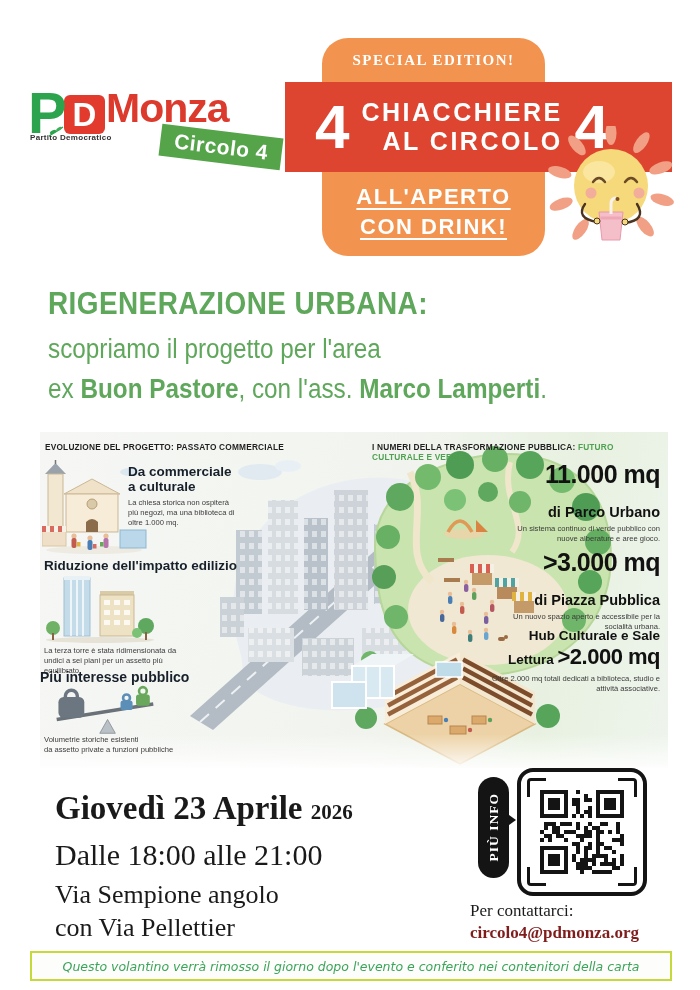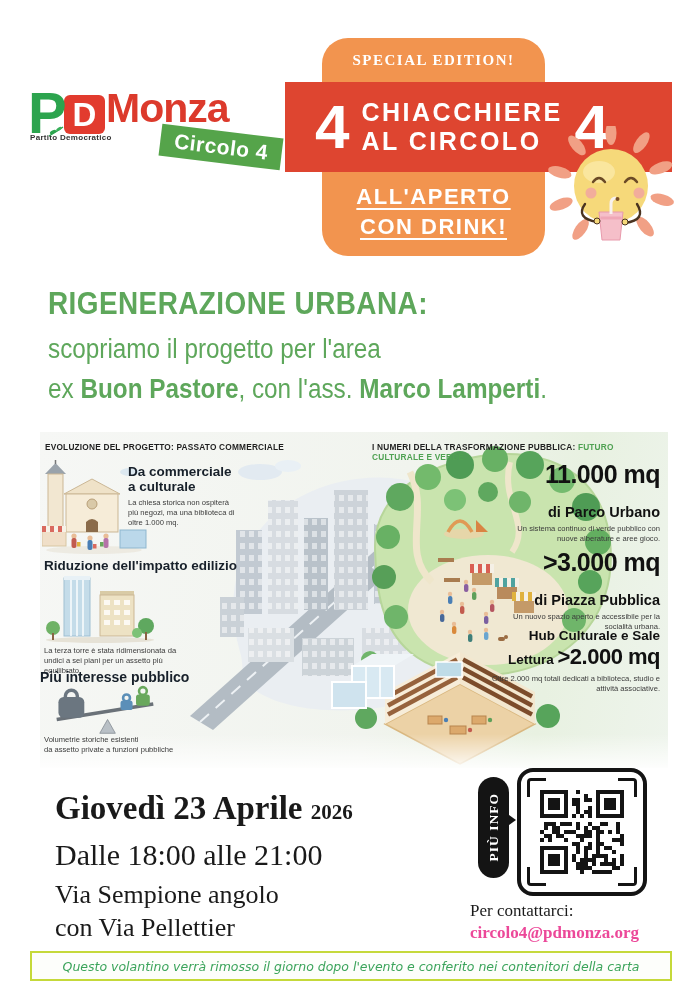--- a/index.html
+++ b/index.html
@@ -18,21 +18,21 @@
   .circolo{left:160px;top:131px;background:#55A44A;color:#fff;font-size:21px;font-weight:700;
            padding:4px 14px;transform:rotate(7deg);letter-spacing:.5px;}
 
   
   .badge{left:322px;top:38px;width:223px;height:218px;background:#F2944F;border-radius:26px;}
   .special{left:322px;top:52px;width:223px;text-align:center;color:#fff;
            font-family:"Liberation Serif",serif;font-weight:700;font-size:15px;letter-spacing:1.5px;}
   .band{left:285px;top:82px;width:387px;height:90px;background:#DE4530;display:flex;align-items:center;
         padding-left:30px;box-sizing:border-box;color:#fff;z-index:1;}
   .band .num{font-size:62px;font-weight:700;line-height:1;}
-  .band .stack{margin:0 12px;text-align:left;}
+  .band .stack{margin:0 12px;text-align:right;}
   .band .stack div{font-size:25px;font-weight:700;letter-spacing:2.5px;line-height:1.15;}
   .outdoor{left:322px;top:182px;width:223px;text-align:center;color:#fff;}
   .outdoor div{font-size:22px;font-weight:700;letter-spacing:1.5px;line-height:1.35;
                text-decoration:underline;text-decoration-thickness:2px;text-underline-offset:4px;}
   .sun{left:545px;top:126px;z-index:2;}
 
   
   .titleblock{left:48px;top:286px;transform:scaleX(.9);transform-origin:0 0;color:#5EA75B;white-space:nowrap;}
   .t1{font-size:31px;font-weight:700;letter-spacing:.5px;}
   .t2{font-size:27px;font-weight:500;margin-top:12px;}
@@ -73,21 +73,21 @@
   .qrbox{left:517px;top:768px;width:122px;height:120px;background:#fff;border:4px solid #141414;border-radius:16px;}
   #qr-grid{position:absolute;left:19px;top:18px;width:84px;height:84px;display:grid;
            grid-template-columns:repeat(21,1fr);grid-template-rows:repeat(21,1fr);}
   #qr-grid div{background:#141414;}
   .qbr{position:absolute;width:16px;height:16px;border:3px solid #141414;}
   .qbr.tl{left:6px;top:6px;border-right:none;border-bottom:none;border-radius:4px 0 0 0;}
   .qbr.tr{right:6px;top:6px;border-left:none;border-bottom:none;border-radius:0 4px 0 0;}
   .qbr.bl{left:6px;bottom:6px;border-right:none;border-top:none;border-radius:0 0 0 4px;}
   .qbr.br{right:6px;bottom:6px;border-left:none;border-top:none;border-radius:0 0 4px 0;}
   .cth{left:470px;top:901px;font-family:"Liberation Serif",serif;font-size:17px;color:#1A1A1A;}
-  .cte{left:470px;top:923px;font-family:"Liberation Serif",serif;font-size:17px;font-weight:700;color:#ec4899;}
+  .cte{left:470px;top:923px;font-family:"Liberation Serif",serif;font-size:17px;font-weight:700;color:#7f1d1d;}
 
   
   .notice{left:30px;top:951px;width:638px;height:26px;border:2.5px solid #C5D93A;background:#FDFEFB;
           display:flex;align-items:center;justify-content:center;
           font-family:"DejaVu Sans",sans-serif;font-style:italic;font-size:12.5px;color:#3CA45B;}
 </style>
 </head>
 <body>
 
 <div class="page">

